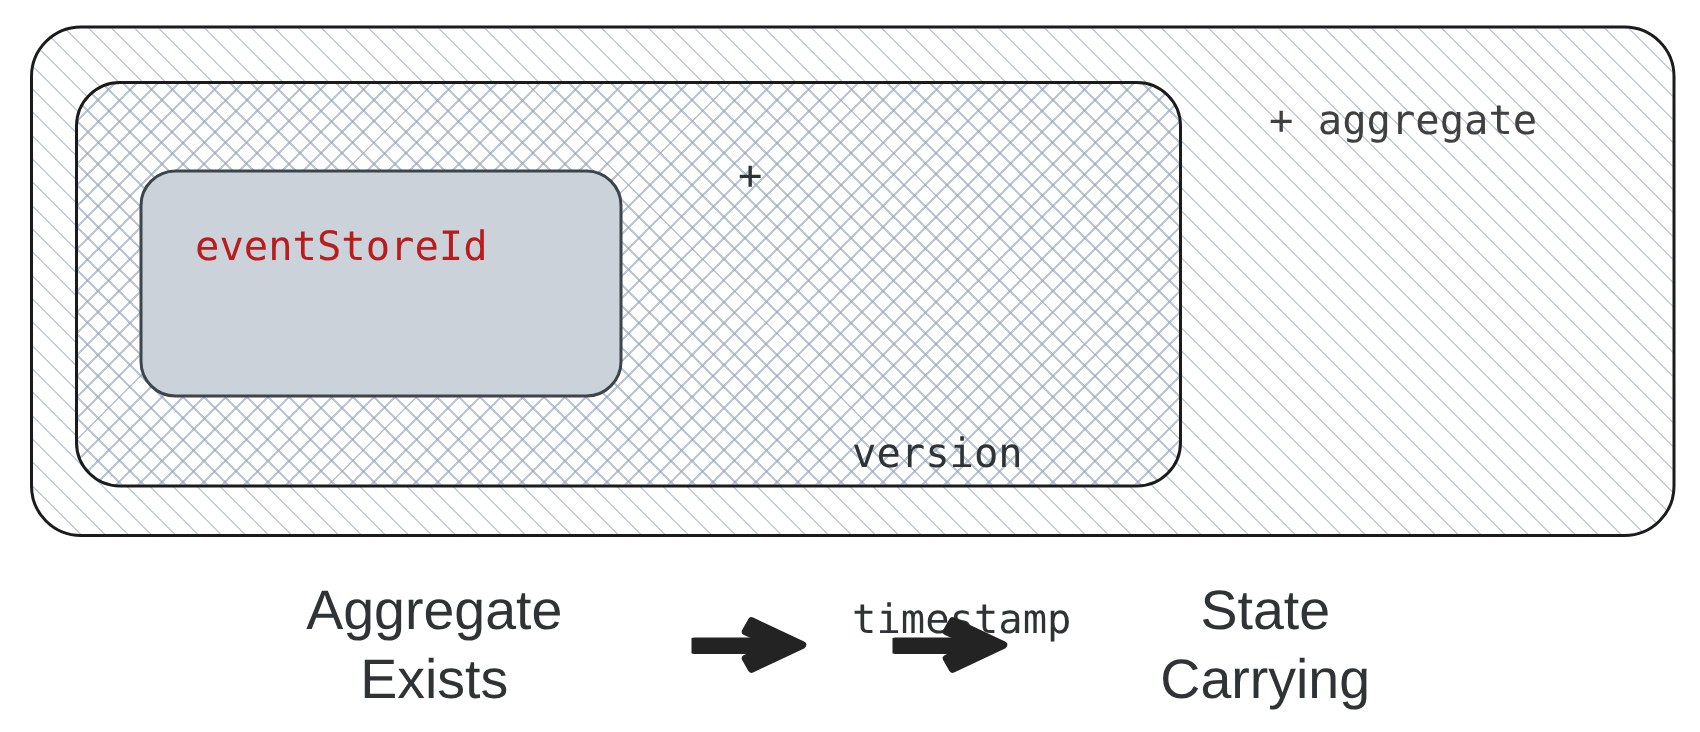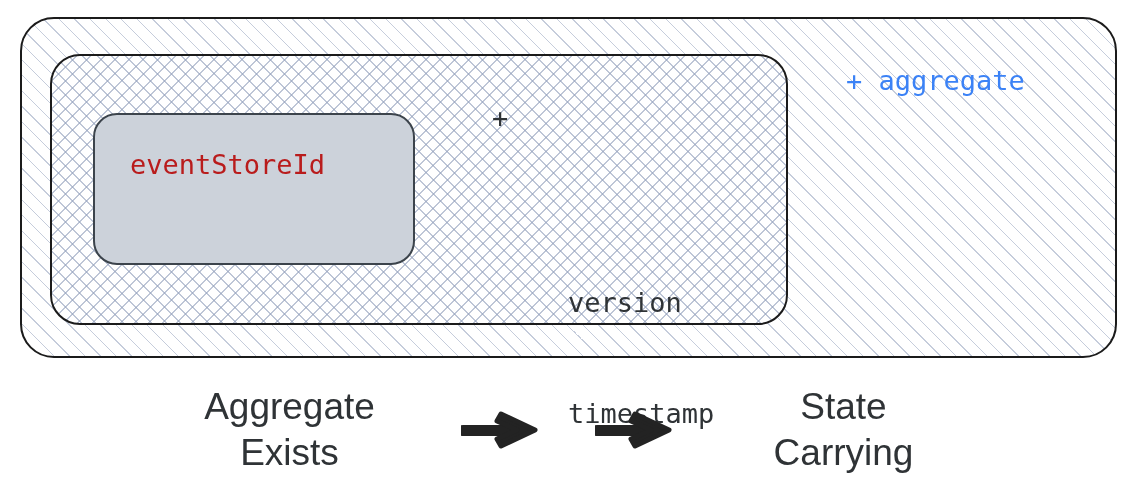--- a/index.html
+++ b/index.html
@@ -122,21 +122,21 @@
   .attr-list li { white-space: pre; margin-left: 40px; }
 
   
   .aggregate-label {
     position: absolute;
     left: 846px;
     top: 62px;
     font-family: "DejaVu Sans Mono", "Liberation Mono", monospace;
     font-size: 27px;
     line-height: 37px;
-    color: #3b82f6;
+    color: #404040;
     white-space: pre;
   }
 
   
   .caption-row {
     position: absolute;
     left: 0;
     top: 372px;
     width: 1133px;
     height: 116px;

